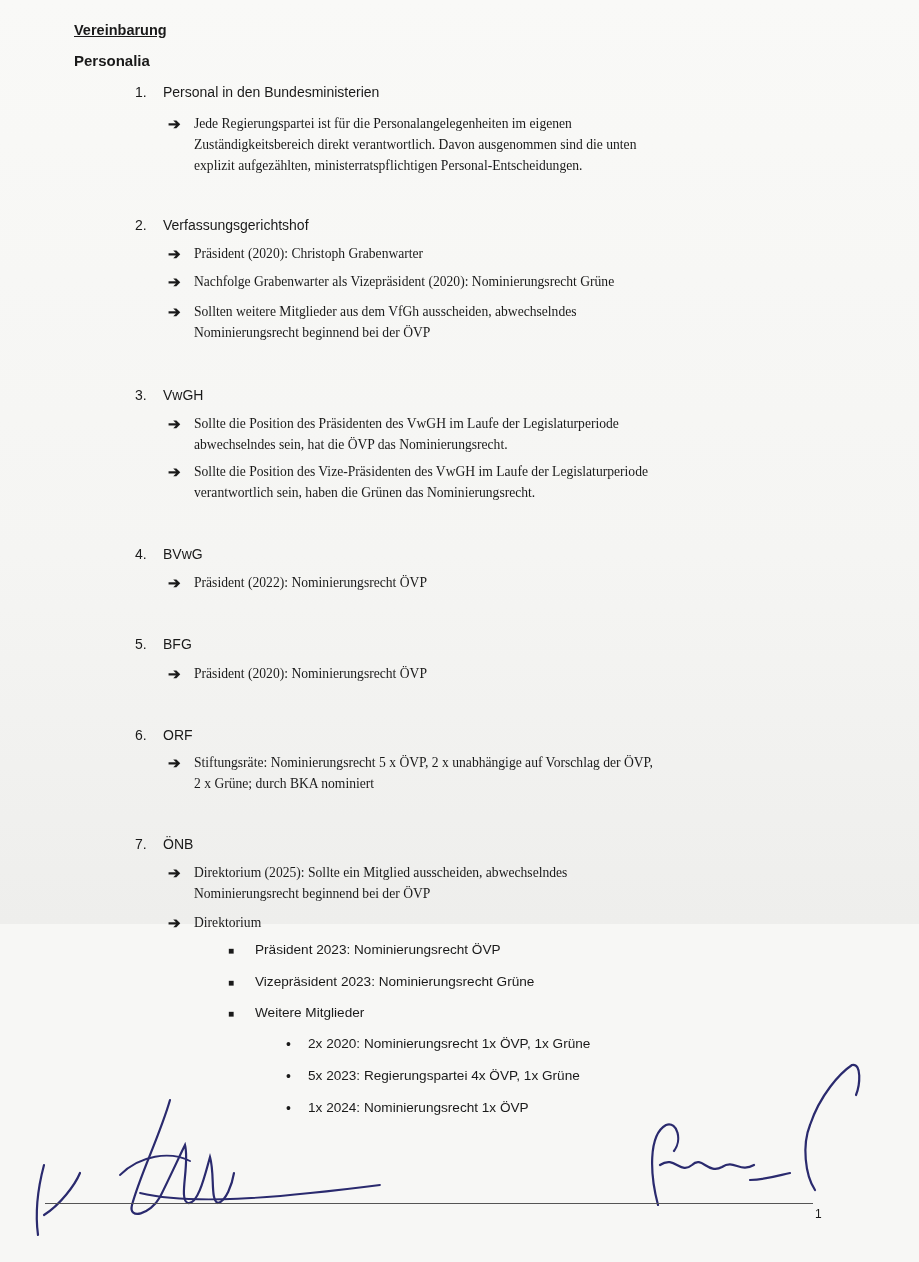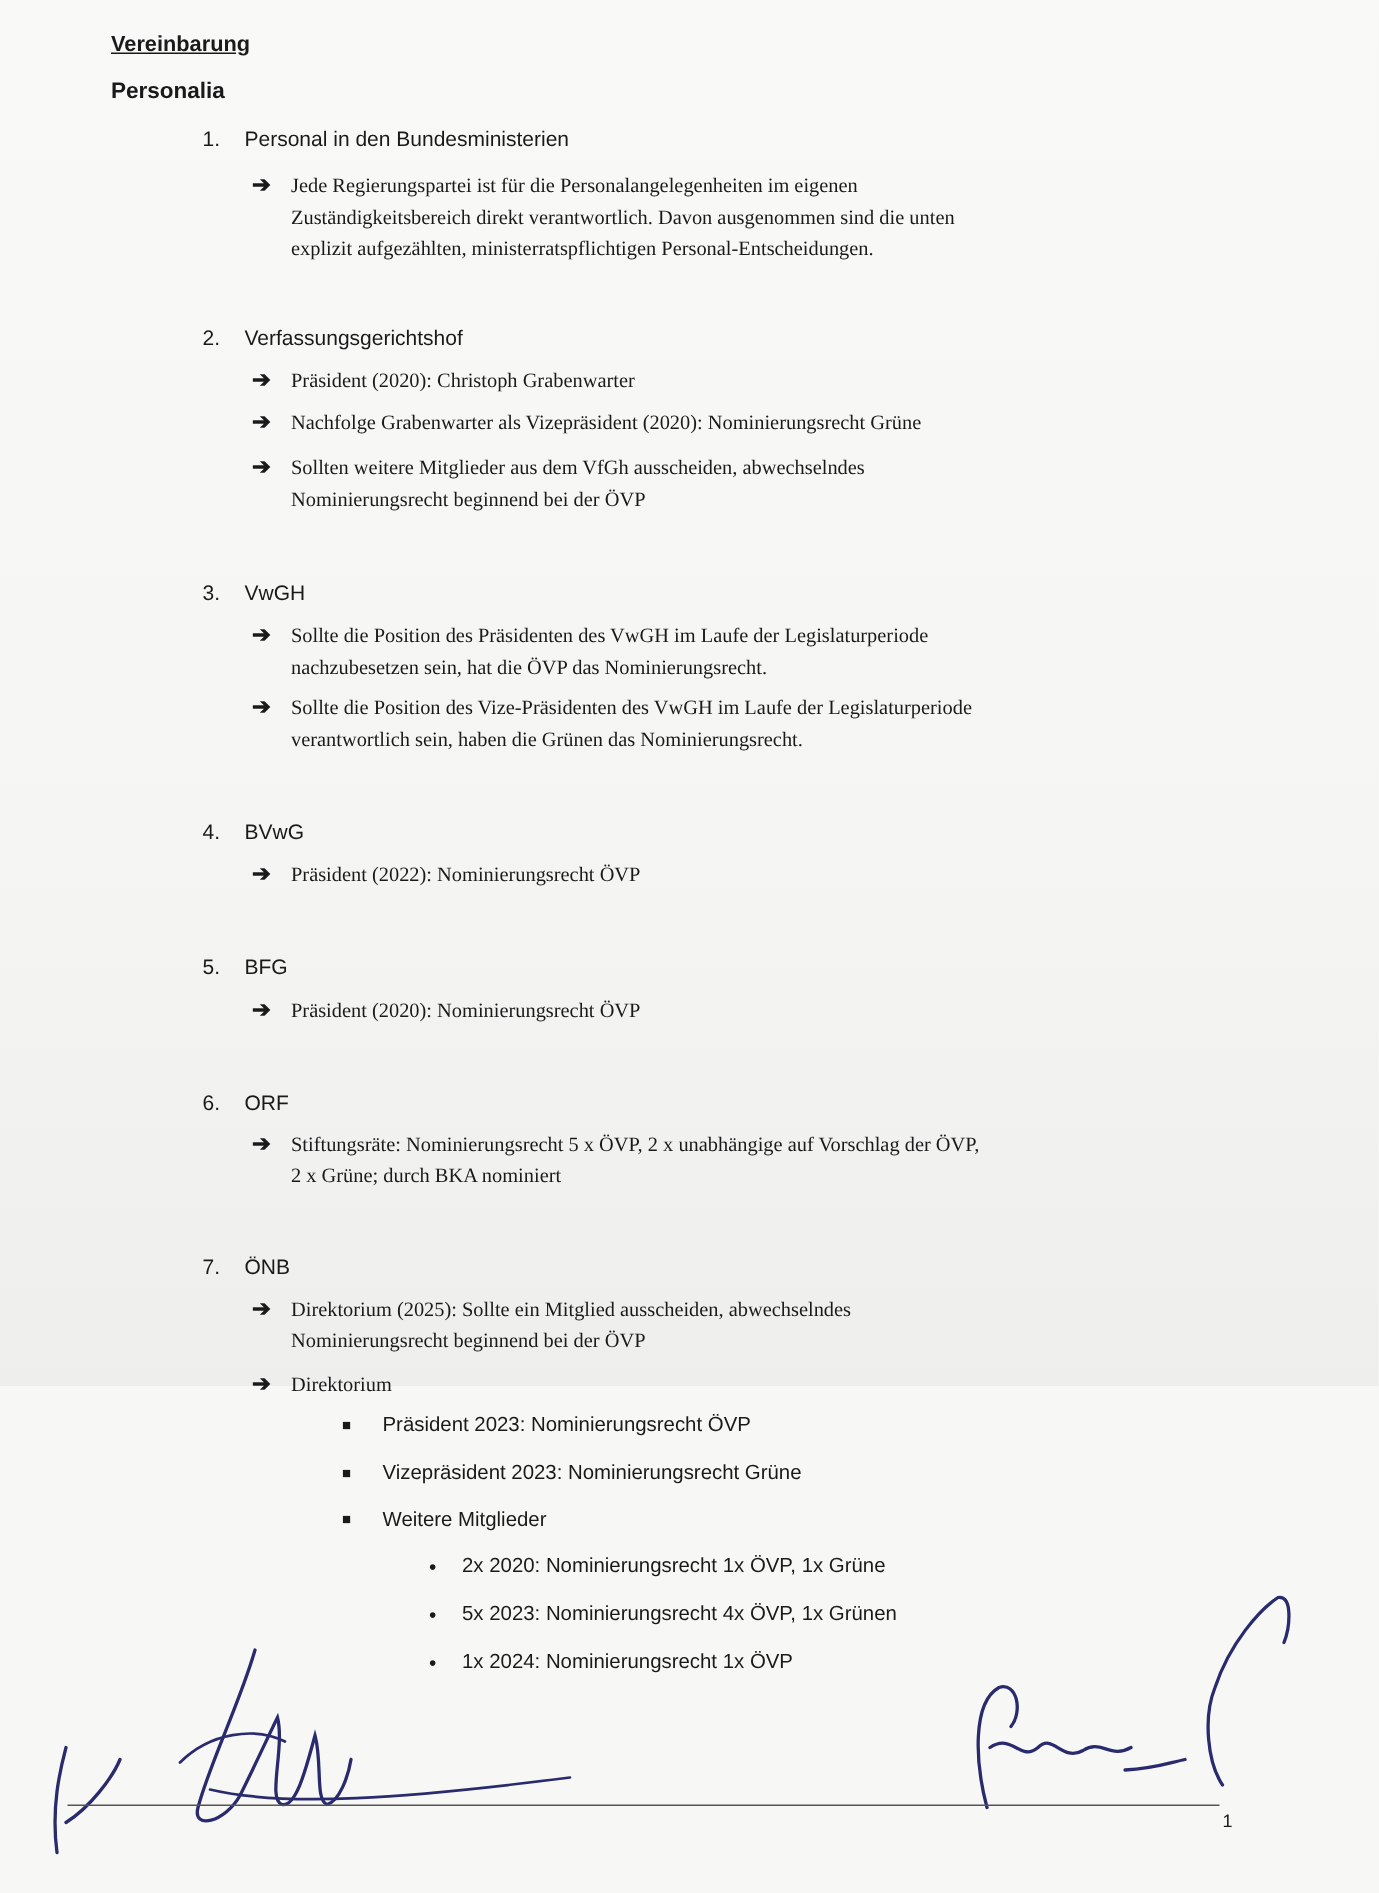--- a/index.html
+++ b/index.html
@@ -85,21 +85,21 @@
     <span class="txt">Sollten weitere Mitglieder aus dem VfGh ausscheiden, abwechselndes
 Nominierungsrecht beginnend bei der ÖVP</span>
   </div>
 
   <div class="section-head" style="top:387px">
     <span class="num">3.</span><span>VwGH</span>
   </div>
   <div class="arrow-item" style="top:413px">
     <span class="arrow">➔</span>
     <span class="txt">Sollte die Position des Präsidenten des VwGH im Laufe der Legislaturperiode
-nachzubesetzen sein, hat die ÖVP das Nominierungsrecht.</span>
+abwechselndes sein, hat die ÖVP das Nominierungsrecht.</span>
   </div>
   <div class="arrow-item" style="top:461px">
     <span class="arrow">➔</span>
     <span class="txt">Sollte die Position des Vize-Präsidenten des VwGH im Laufe der Legislaturperiode
 verantwortlich sein, haben die Grünen das Nominierungsrecht.</span>
   </div>
 
   <div class="section-head" style="top:546px">
     <span class="num">4.</span><span>BVwG</span>
   </div>
@@ -150,21 +150,21 @@
     <span class="sq">■</span>
     <span>Weitere Mitglieder</span>
   </div>
 
   <div class="dot-item" style="top:1036px">
     <span class="dot">•</span>
     <span>2x 2020: Nominierungsrecht 1x ÖVP, 1x Grüne</span>
   </div>
   <div class="dot-item" style="top:1068px">
     <span class="dot">•</span>
-    <span>5x 2023: Nominierungsrecht 4x ÖVP, 1x Grünen</span>
+    <span>5x 2023: Regierungspartei 4x ÖVP, 1x Grüne</span>
   </div>
   <div class="dot-item" style="top:1100px">
     <span class="dot">•</span>
     <span>1x 2024: Nominierungsrecht 1x ÖVP</span>
   </div>
 
   <svg class="sig" style="left:20px; top:1085px" width="380" height="160" viewBox="0 0 380 160">
     <path d="M18 150 C 14 120, 20 95, 24 80 M 24 130 C 40 120, 55 100, 60 88" fill="none" stroke="#2a2a6e" stroke-width="2.2" stroke-linecap="round"></path>
     <path d="M150 15 C 140 50, 120 90, 112 120 C 108 135, 130 130, 140 112 C 150 92, 160 70, 165 60
              C 170 80, 158 115, 168 118 C 178 120, 185 90, 190 72 C 195 90, 190 115, 198 118

